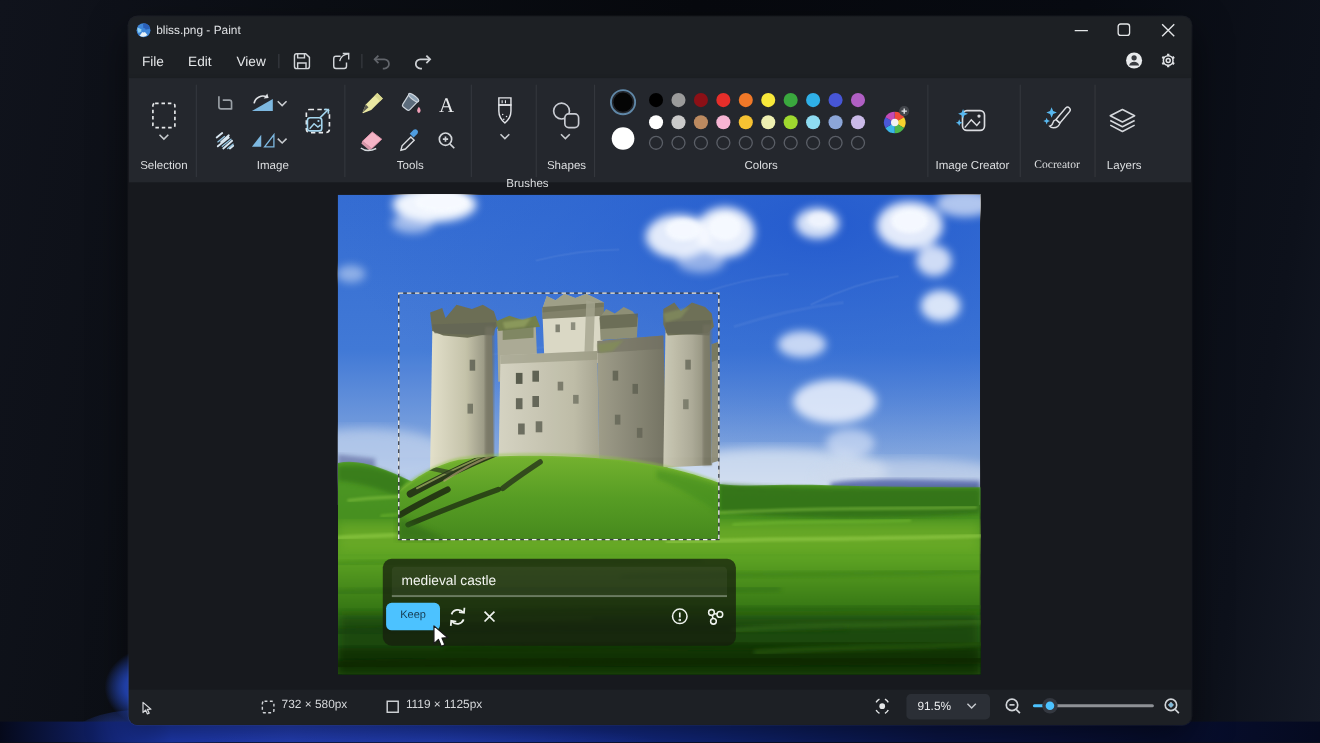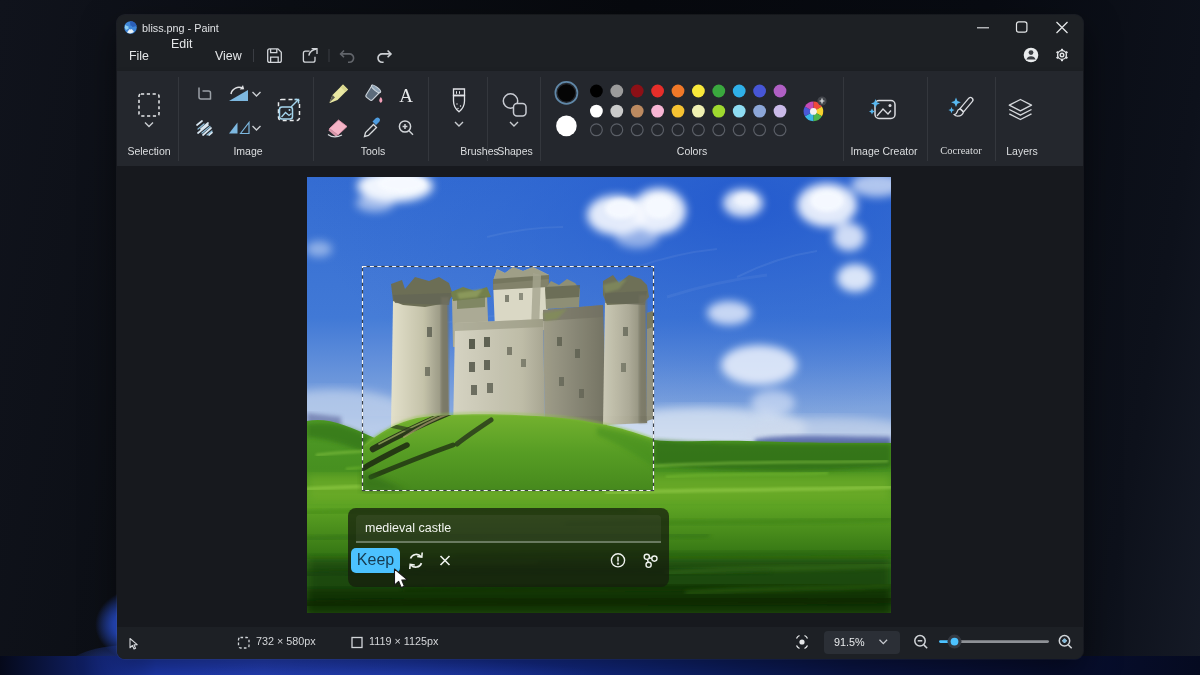--- a/index.html
+++ b/index.html
@@ -17,57 +17,57 @@
   .t { position:absolute; color:#e4e6e8; white-space:nowrap; }
   .lbl { position:absolute; color:#dcdee0; font-size:10.5px; text-align:center; white-space:nowrap; transform:translateX(-50%); }
   .sep { position:absolute; top:62px; width:1px; height:84px; background:#34373d; }
   #canvas { position:absolute; left:190px; top:162px; width:584px; height:436px; }
   #panel { position:absolute; left:231px; top:493px; width:321px; height:79px; border-radius:8px;
     background:rgba(22,28,14,.74); }
   #pinput { position:absolute; left:8px; top:7px; width:305px; height:28px; background:rgba(255,255,255,.05);
     border-bottom:2px solid rgba(195,205,195,.42); border-radius:4px 4px 0 0;
     color:#f2f4f0; font-size:12.5px; line-height:27px; padding-left:9px; }
   #keep { position:absolute; left:3px; top:40px; width:49px; height:25px; background:#4cc2ff; border-radius:5px;
-    color:#15394e; font-size:16px; text-align:center; line-height:24px; }
+    color:#15394e; font-size:10px; text-align:center; line-height:24px; }
 </style>
 </head>
 <body>
 <div id="desk">
 
   <div class="petal" style="left:78px; top:588px; width:110px; height:92px; background:radial-gradient(ellipse 60% 55% at 60% 40%, #3e65ea 0%, #2a52d8 45%, rgba(22,40,150,0) 74%);"></div>
   <div class="petal" style="left:60px; top:645px; width:140px; height:60px; background:radial-gradient(ellipse at 55% 40%, #2c50d8 0%, rgba(22,38,150,0) 70%);"></div>
   <div style="position:absolute; left:0; top:656px; width:1200px; height:19px;
     background:linear-gradient(90deg, #05091a 0%, #0f1e60 7%, #2343cc 13%, #2a4ad8 22%, #2040c4 33%, #1833a4 44%, #122a86 54%, #0e2068 63%, #0c1850 71%, #0a1340 80%, #070e2e 90%, #050a20 100%);"></div>
   <div style="position:absolute; left:150px; top:652px; width:600px; height:23px;
     background:radial-gradient(ellipse 50% 100% at 40% 100%, rgba(48,80,220,0.5), rgba(48,80,220,0) 70%);"></div>
   <div id="win">
 
     <span class="t" style="left:25px; top:6.5px; font-size:10.8px; color:#dfe1e4;">bliss.png - Paint</span>
 
     <span class="t" style="left:12px; top:34px; font-size:12.4px;">File</span>
-    <span class="t" style="left:54px; top:22px; font-size:12.4px;">Edit</span>
+    <span class="t" style="left:54px; top:34px; font-size:12.4px;">Edit</span>
     <span class="t" style="left:98px; top:34px; font-size:12.4px;">View</span>
 
     <div class="ribbon"></div>
     <div class="canvarea"></div>
     <div class="status"></div>
 
     <div class="sep" style="left:61px;"></div>
     <div class="sep" style="left:196px;"></div>
     <div class="sep" style="left:311px;"></div>
     <div class="sep" style="left:370px;"></div>
     <div class="sep" style="left:423px;"></div>
     <div class="sep" style="left:726px;"></div>
     <div class="sep" style="left:810px;"></div>
     <div class="sep" style="left:878px;"></div>
 
     <span class="lbl" style="left:32px;  top:130px;">Selection</span>
     <span class="lbl" style="left:131px; top:130px;">Image</span>
     <span class="lbl" style="left:256px; top:130px;">Tools</span>
-    <span class="lbl" style="left:342px; top:130px;padding-left:41px;">Brushes</span>
+    <span class="lbl" style="left:342px; top:146px;padding-left:41px;">Brushes</span>
     <span class="lbl" style="left:398px; top:130px;">Shapes</span>
     <span class="lbl" style="left:575px; top:130px;">Colors</span>
     <span class="lbl" style="left:767px; top:130px;">Image Creator</span>
     <span class="lbl" style="left:844px; top:130px;font-family:Liberation Serif, serif;">Cocreator</span>
     <span class="lbl" style="left:905px; top:130px;">Layers</span>
 
     <span class="t" style="left:139px; top:620px; font-size:10.8px; color:#d4d6d9;">732 × 580px</span>
     <span class="t" style="left:252px; top:620px; font-size:10.8px; color:#d4d6d9;">1119 × 1125px</span>
     <div class="abs" style="left:707px; top:616px; width:76px; height:23px; background:#2b2f36; border-radius:4px;"></div>
     <span class="t" style="left:717px; top:621px; font-size:10.8px; color:#e8eaec;">91.5%</span>

